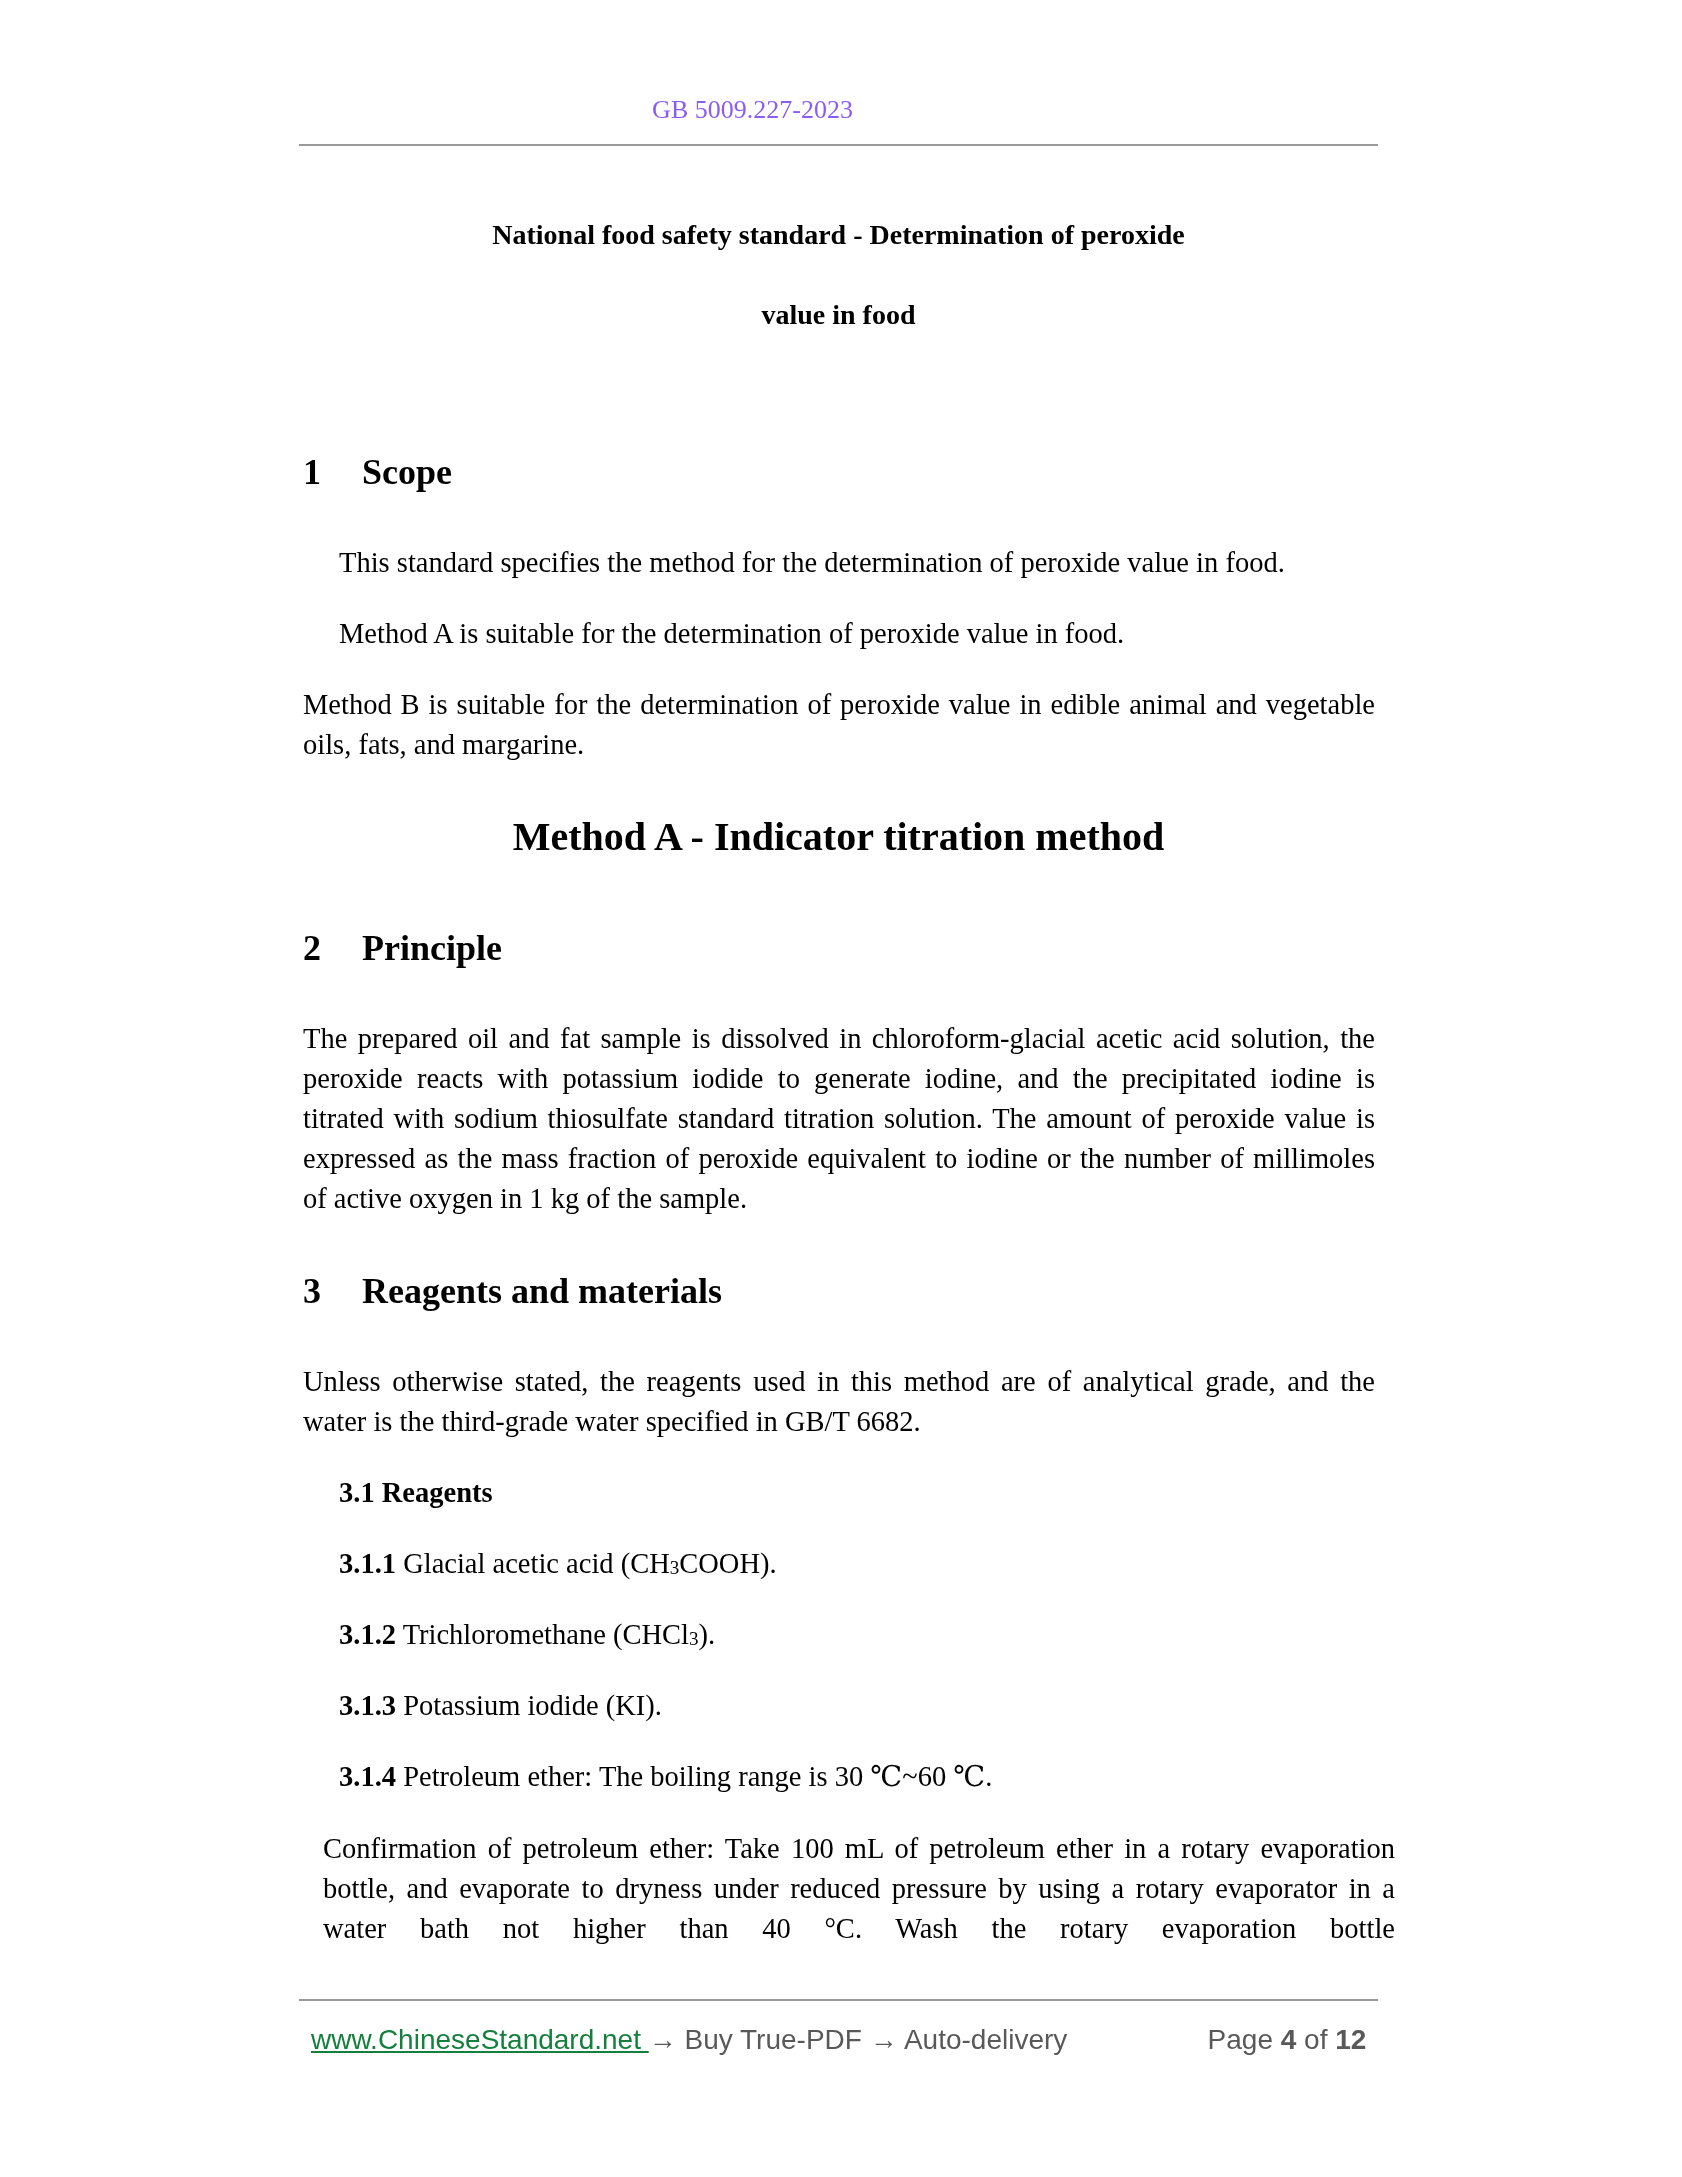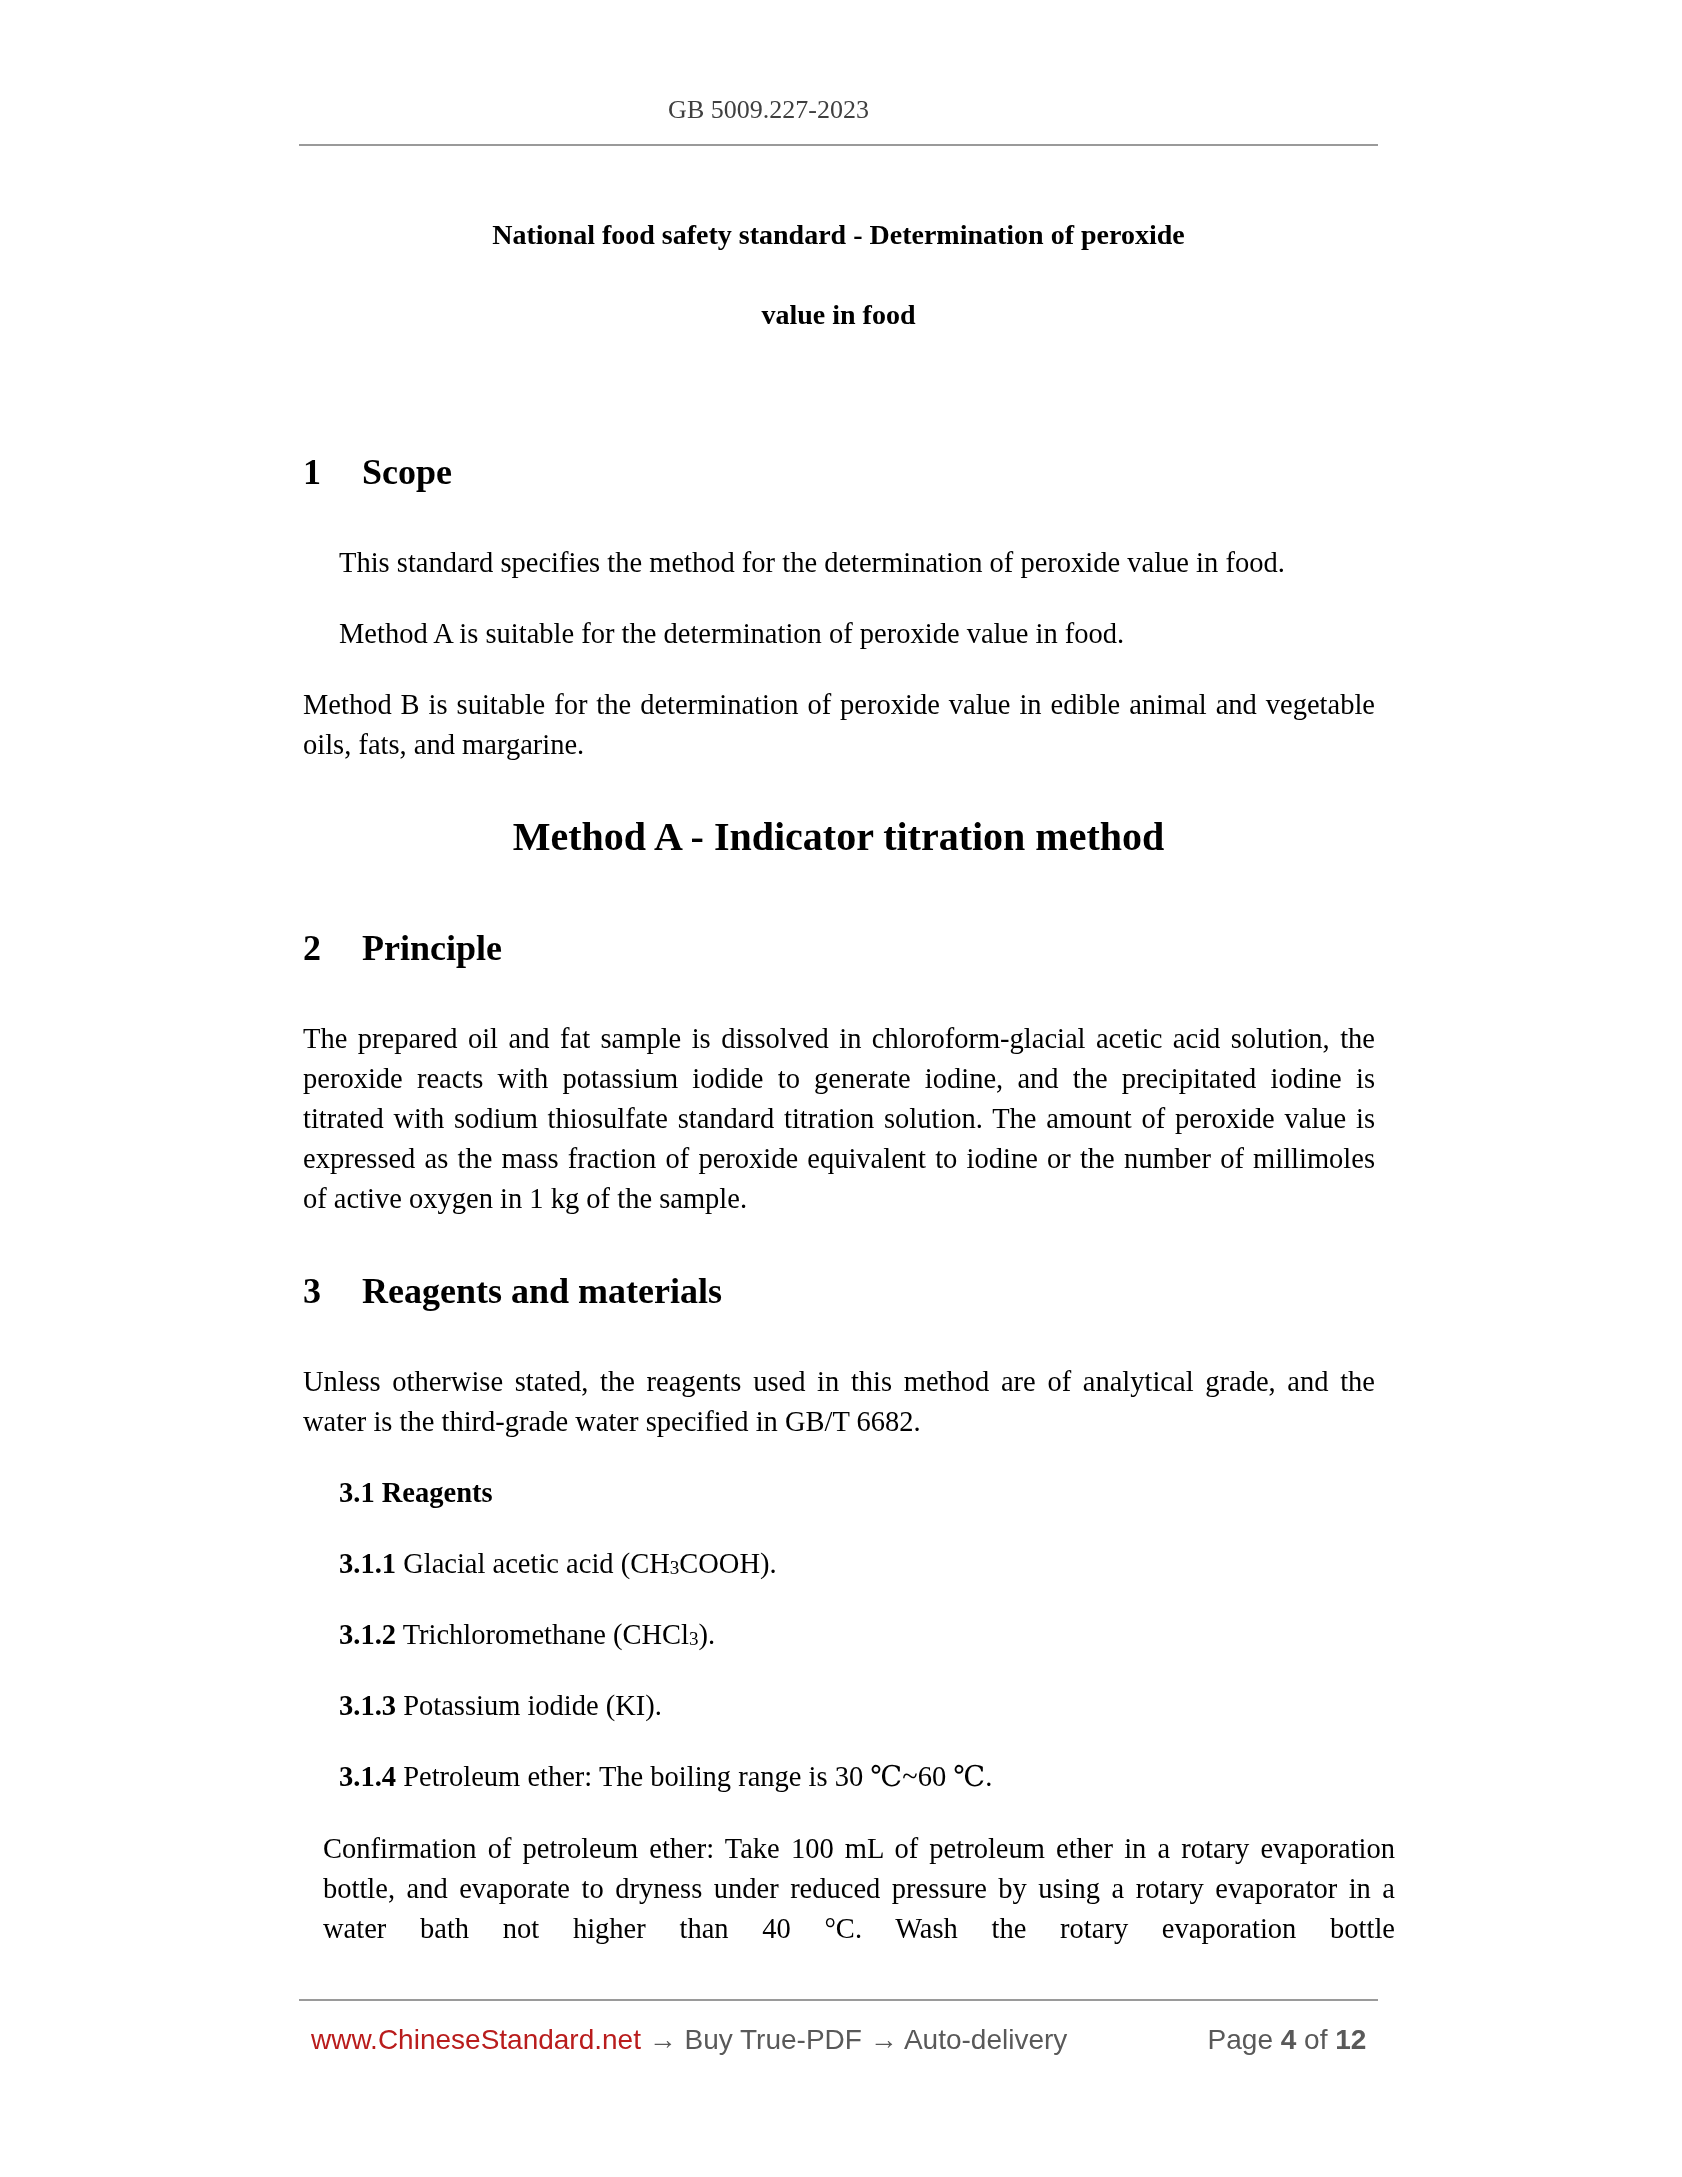--- a/index.html
+++ b/index.html
@@ -1,37 +1,37 @@
 <!DOCTYPE html>
 <html style="font-size:14px"><head>
 <meta charset="utf-8">
 <style>
   html, body { margin: 0; padding: 0; background: #ffffff; }
   body { width: 1683px; height: 2177px; position: relative; overflow: hidden;
          font-family: "Liberation Serif", "DejaVu Serif", serif; color: #000; }
   .abs { position: absolute; }
-  .header-text { left: 16px; width: 1505px; top: 92px; text-align: center;
-                 font-size: 26px; color: #404040; line-height: 35px; }
+  .header-text { left: 0; width: 1505px; top: 92px; text-align: center;
+                 font-size: 26px; color: #8b5cf6; line-height: 35px; }
   .rule { height: 1.7px; background: #9a9a9a; left: 299px; width: 1079px; }
   .title { left: 299px; width: 1079px; text-align: center; font-weight: bold;
            font-size: 28px; line-height: 48px; }
   .h1 { left: 303px; font-weight: bold; font-size: 36px; line-height: 43px; white-space: nowrap; }
   .h1 .num { display: inline-block; width: 59px; }
   .center-h { left: 299px; width: 1079px; text-align: center; font-weight: bold;
               font-size: 40px; line-height: 43px; }
   .para { left: 303px; width: 1072px; font-size: 28.5px; line-height: 40px;
           text-align: justify; }
   .para.one { text-align: left; white-space: nowrap; margin-left: 36px; }
   .para b { font-weight: bold; text-align: center; }
   sub.chem { font-size: 19px; vertical-align: 0; position: relative; top: 0.9px; }
   .footer { top: 2021px; left: 311px; width: 1064px; height: 38px;
             font-family: "Liberation Sans", "DejaVu Sans", sans-serif;
             font-size: 28px; color: #595959; line-height: 38px; }
   .footer .left { position: absolute; left: 0; top: 0; white-space: nowrap; }
-  .footer .link { color: #b91c1c; }
+  .footer .link { color: #15803d; text-decoration: underline; }
   .footer .right { position: absolute; right: 8.6px; top: 0; white-space: nowrap; }
   .footer .right b { font-weight: bold; }
 </style>
 </head>
 <body>
 
 <div class="abs header-text">GB 5009.227-2023</div>
 <div class="abs rule" style="top:144px"></div>
 
 <div class="abs title" style="top:211px">National food safety standard - Determination of peroxide</div>

